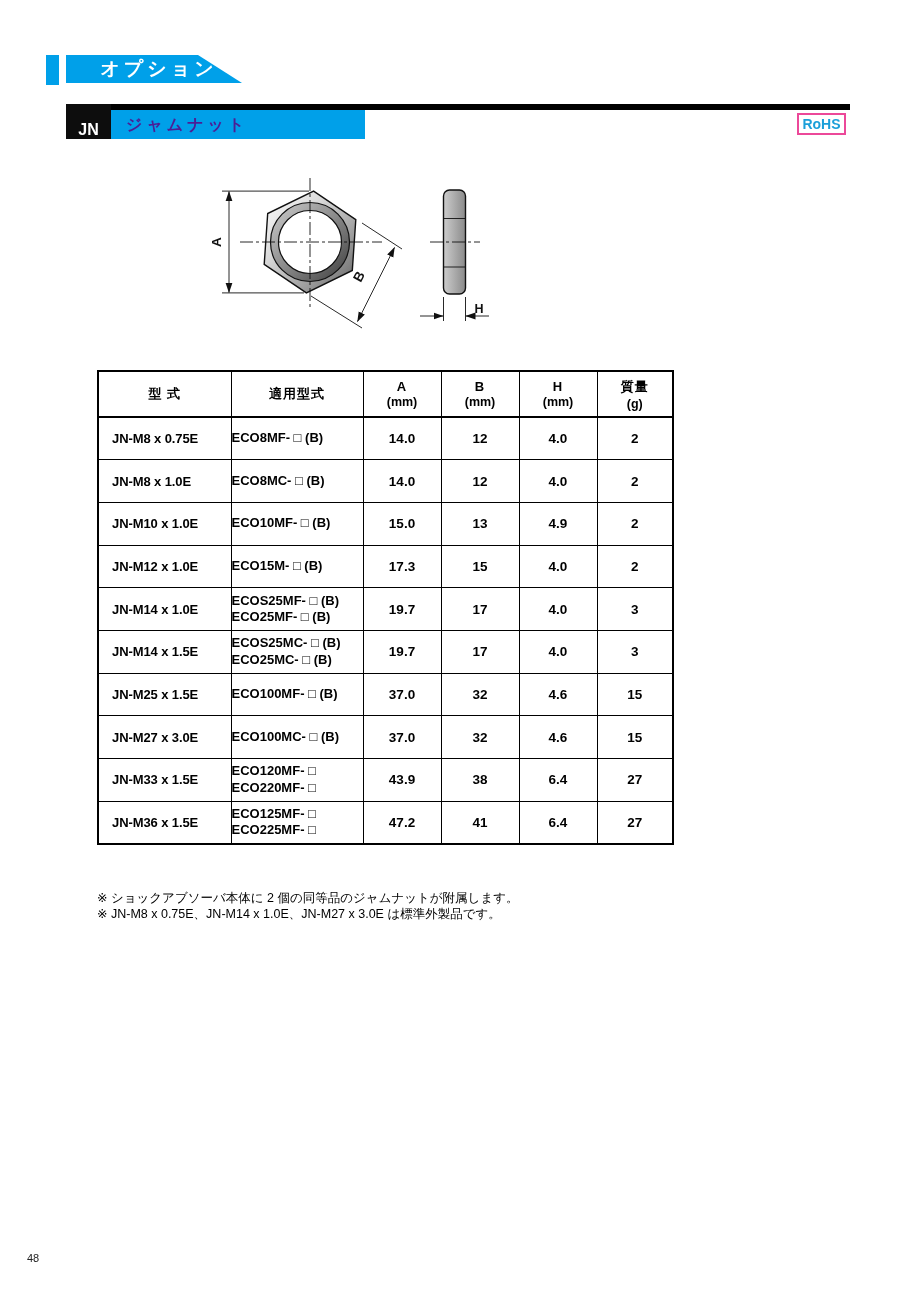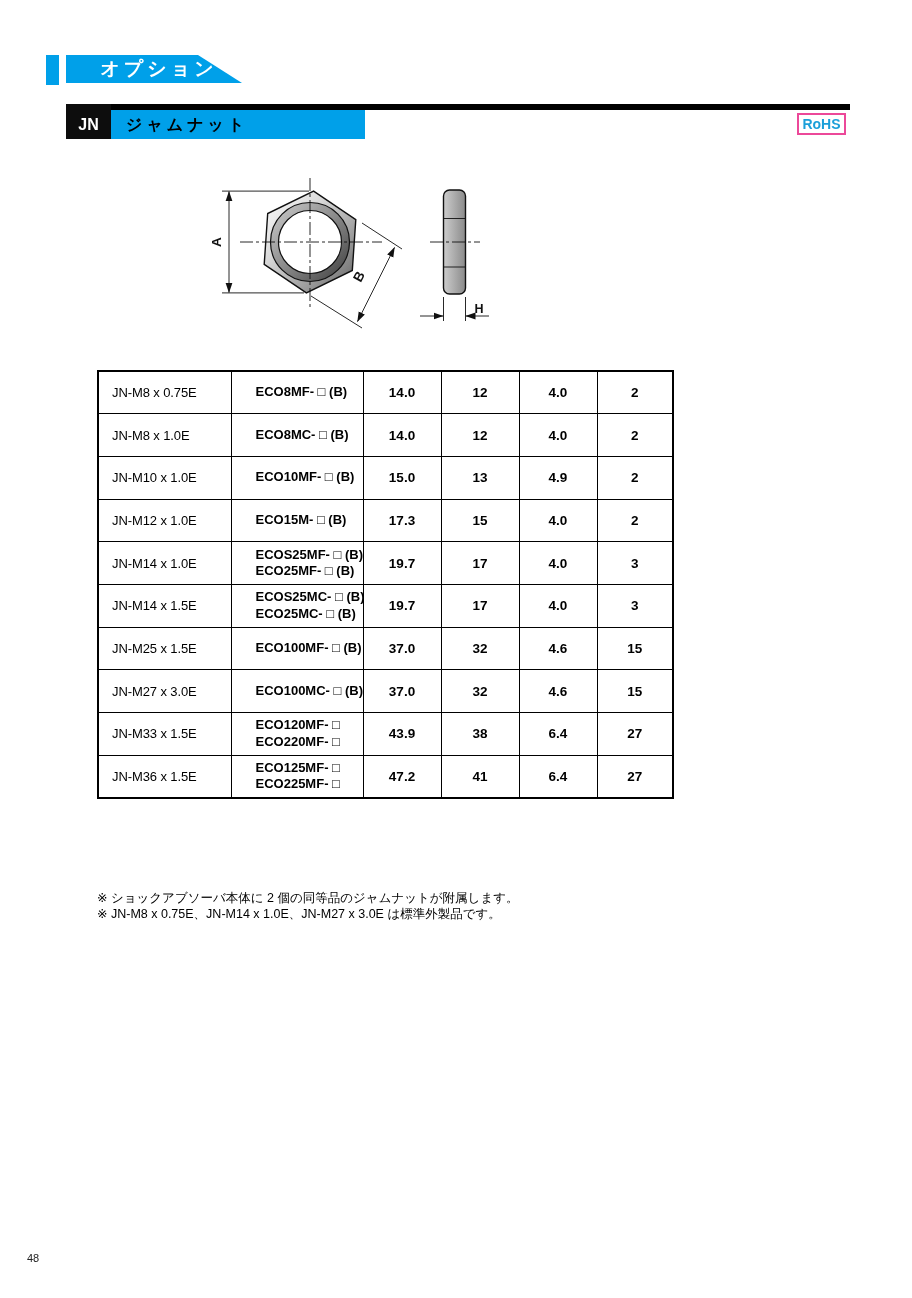--- a/index.html
+++ b/index.html
@@ -12,46 +12,46 @@
   .banner{
     position:absolute;left:66px;top:55px;width:176px;height:28px;background:#00A0E9;
     clip-path:polygon(0 0,132px 0,100% 100%,0 100%);
     color:#fff;font-size:19px;font-weight:700;line-height:28px;
     padding-left:10px;letter-spacing:4px;box-sizing:border-box;white-space:nowrap;text-align:center;
   }
   .rule{position:absolute;left:66px;top:104px;width:784px;height:6px;background:#000;}
   .jn-box{
     position:absolute;left:66px;top:104px;width:45px;height:35px;background:#0d0d0d;
     color:#fff;font-size:16px;font-weight:700;display:flex;align-items:flex-end;justify-content:center;
-    box-sizing:border-box;padding-bottom:5px;
+    box-sizing:border-box;
   }
   .section-bar{
     position:absolute;left:111px;top:110px;width:254px;height:29px;background:#00A0E9;
-    color:#000000;font-size:16px;font-weight:700;line-height:29px;letter-spacing:4px;
+    color:#4c1d95;font-size:16px;font-weight:700;line-height:29px;letter-spacing:4px;
     padding-left:15px;box-sizing:border-box;white-space:nowrap;
   }
   .rohs{
     position:absolute;left:797px;top:113px;width:49px;height:22px;
     border:2px solid #ec4899;color:#1B9FD9;font-size:14px;font-weight:700;
     display:flex;align-items:center;justify-content:center;box-sizing:border-box;
   }
   
   .diagram{position:absolute;left:190px;top:163px;width:320px;height:175px;}
   
   table{border-collapse:collapse;table-layout:fixed;}
   .spec-table{position:absolute;left:97px;top:370px;width:575px;border:2px solid #000;}
   .mat-table{position:absolute;left:678px;top:370px;width:167px;border:2px solid #000;}
   .spec-table td,.mat-table td{border:1px solid #000;padding:0;vertical-align:middle;}
   .hdr td{border-bottom:2px solid #000;height:44px;text-align:center;
           font-size:13px;font-weight:600;letter-spacing:1px;}
   .hdr .unit{display:block;font-size:12.5px;font-weight:600;letter-spacing:0;margin-top:1px;}
   .hdr .two-line{display:block;line-height:17px;}
   .spec-table tr.r{height:42.7px;}
-  td.model{font-size:13px;font-weight:400;text-align:left;padding-left:13px;letter-spacing:-0.1px;white-space:nowrap;margin-left:32px;}
-  td.appl{font-size:13px;font-weight:700;text-align:left;padding-left:24px;white-space:nowrap;}
+  td.model{font-size:13px;font-weight:700;text-align:left;padding-left:13px;letter-spacing:-0.1px;white-space:nowrap;margin-left:32px;}
+  td.appl{font-size:13px;font-weight:700;text-align:left;padding-left:0;white-space:nowrap;}
   td.appl span{display:block;line-height:16.5px;}
   td.appl span:empty{display:none;}
   td.num{font-size:13.5px;font-weight:700;text-align:center;}
   .mat-table td.val{height:470px;text-align:center;font-size:13px;font-weight:600;}
   .mat-table td.val span{display:block;line-height:19px;letter-spacing:0.5px;}
   
   .notes{position:absolute;left:97px;top:891px;font-size:12.5px;line-height:15.5px;font-weight:500;}
   .pageno{position:absolute;left:27px;top:1252px;font-size:11px;color:#222;}
 </style>
 </head>
@@ -129,20 +129,28 @@
   <table class="spec-table">
     <colgroup>
         <col style="width:133px">
         <col style="width:132px">
         <col style="width:78px">
         <col style="width:78px">
         <col style="width:78px">
         <col style="width:76px">
       </colgroup>
     <tbody>
+        <tr class="hdr">
+      <td>型 式</td>
+      <td>適用型式</td>
+      <td><span>A</span><span class="unit">(mm)</span></td>
+      <td><span>B</span><span class="unit">(mm)</span></td>
+      <td><span>H</span><span class="unit">(mm)</span></td>
+      <td><span>質量</span><span class="unit">(g)</span></td>
+    </tr>
     <tr class="r">
       <td class="model">JN-M8 x 0.75E</td>
       <td class="appl">
             <span>ECO8MF- □ (B)</span>
           </td>
       <td class="num">14.0</td>
       <td class="num">12</td>
       <td class="num">4.0</td>
       <td class="num">2</td>
     </tr>

